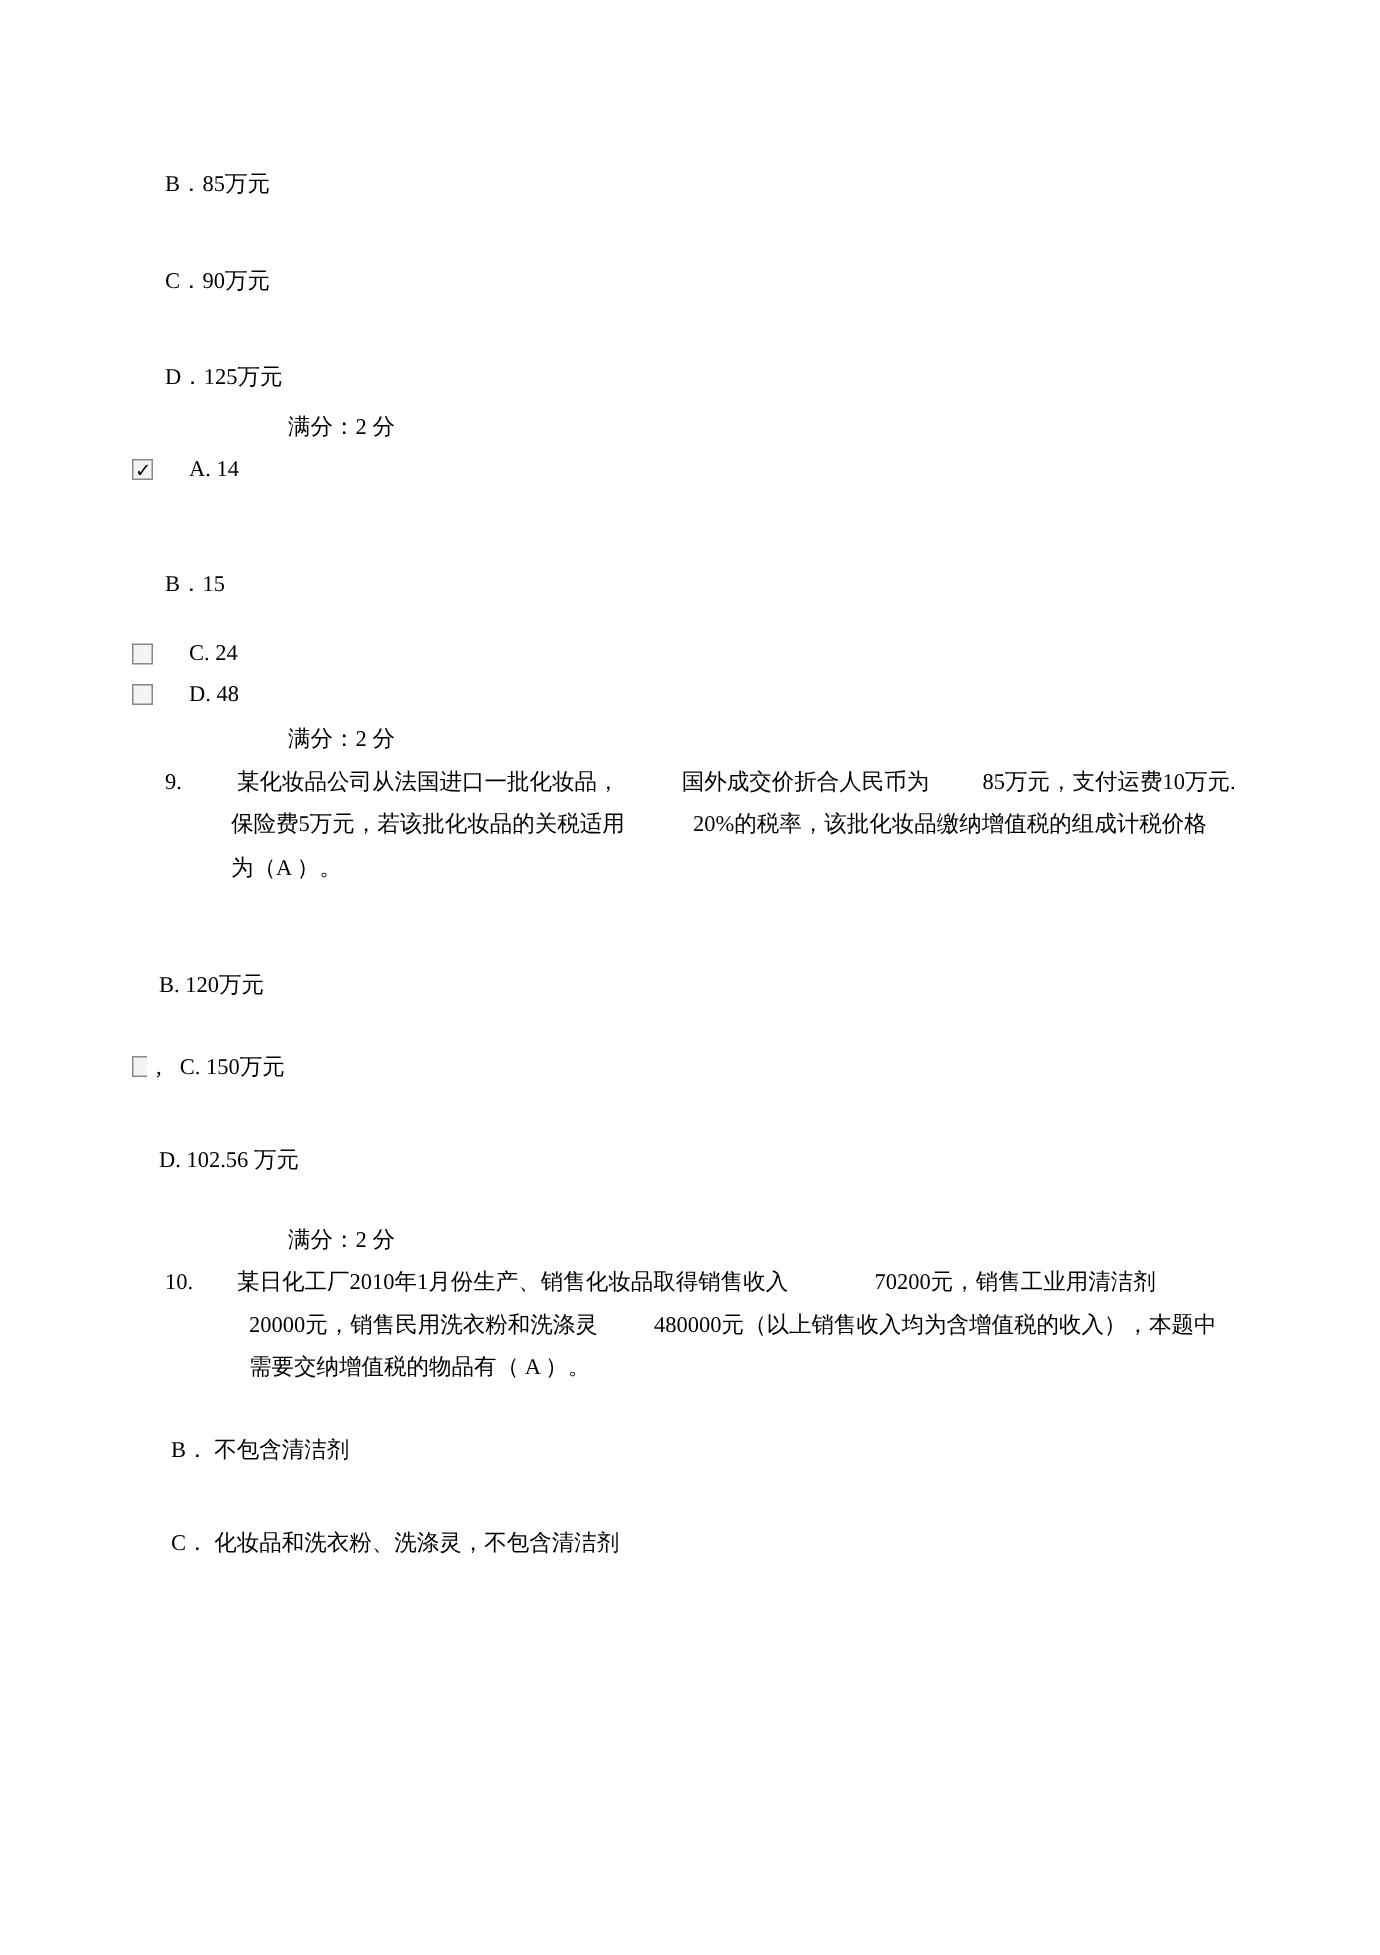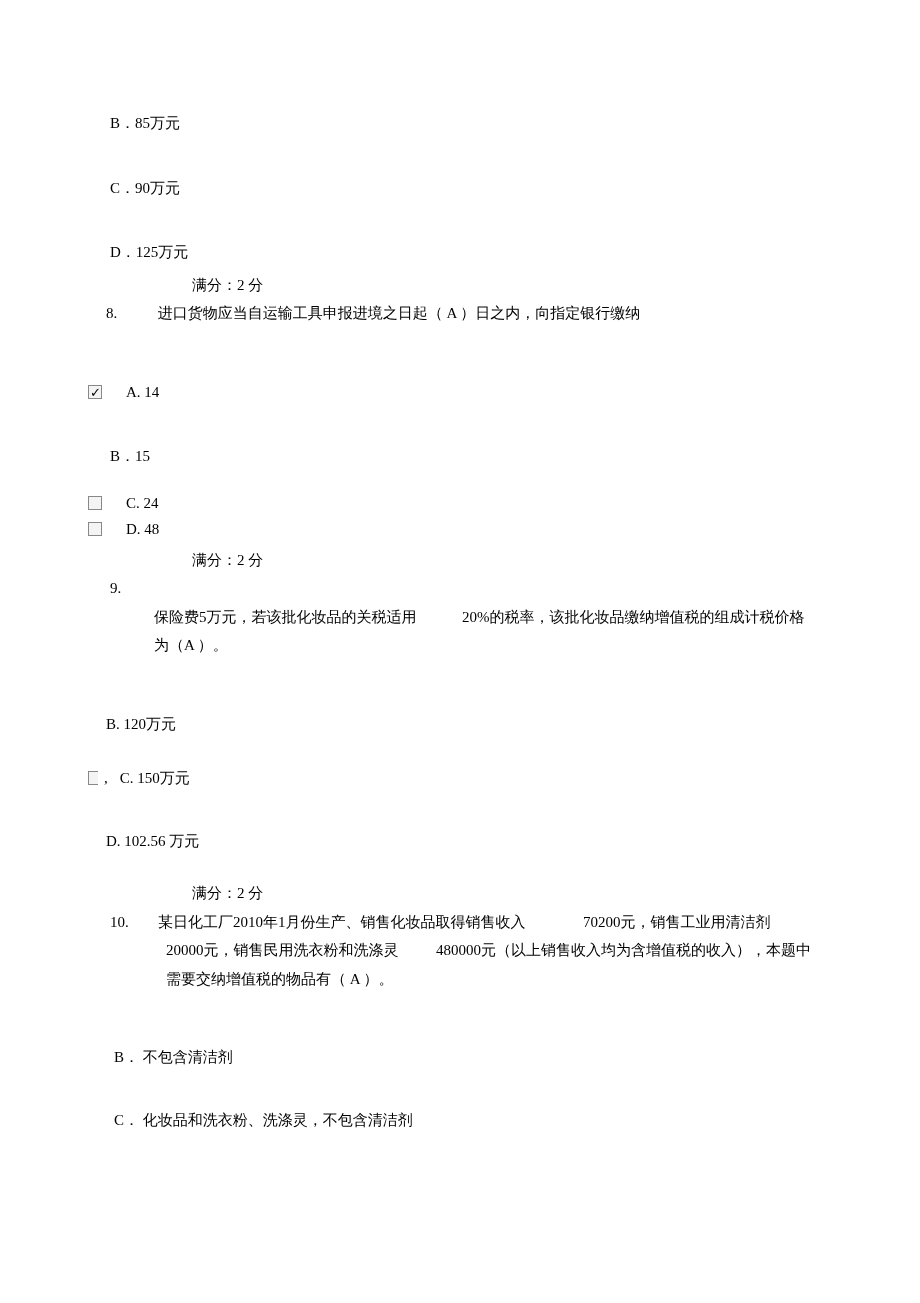--- a/index.html
+++ b/index.html
@@ -30,21 +30,21 @@
       padding-left: 18px;
       margin-bottom: 56px;
     }
     .qnum {
       display: inline-block;
       min-width: 48px;
     }
     .cb-row {
       display: flex;
       align-items: center;
-      margin-bottom: 0;
+      margin-bottom: 12px;
     }
     .checkbox {
       display: inline-block;
       width: 14px;
       height: 14px;
       border: 1px solid #888;
       background: #f4f4f4;
       margin-right: 24px;
       position: relative;
     }
@@ -60,21 +60,21 @@
     .q9-block {
       padding-left: 22px;
       margin-bottom: 56px;
     }
     .q9-line1 { margin-bottom: 6px; display: flex; }
     .q9-line2, .q9-line3 { padding-left: 44px; margin-bottom: 6px; }
     .opt-block { padding-left: 18px; }
     .opt-a { margin-bottom: 40px; }
     .opt-b { margin-bottom: 32px; }
     .opt-d { margin-bottom: 30px; }
-    .q10-block { padding-left: 22px; margin-bottom: 56px; }
+    .q10-block { padding-left: 22px; margin-bottom: 32px; }
     .q10-wrap { padding-left: 56px; margin-bottom: 6px; }
     .q10-opt { padding-left: 26px; margin-bottom: 40px; }
     .c-row {
       display: flex;
       align-items: baseline;
       margin-bottom: 40px;
     }
     .halfbox {
       display: inline-block;
       width: 10px;
@@ -93,24 +93,20 @@
 <body>
 
 <div class="content">
 
   <div class="option-line">B．85万元</div>
   <div class="option-line">C．90万元</div>
   <div class="option-line" style="margin-bottom: 10px;">D．125万元</div>
 
   <div class="score-line">满分：2 分</div>
 
-  <div class="question-line">
-    <span class="qnum">8.</span>
-    <span>进口货物应当自运输工具申报进境之日起（ A ）日之内，向指定银行缴纳</span>
-  </div>
 
   <div class="cb-row">
     <span class="checkbox checked"></span>
     <span>A. 14</span>
   </div>
 
   <div class="cb-spacer"></div>
 
   <div class="option-line" style="margin-bottom: 24px;">B．15</div>
 
@@ -122,20 +118,27 @@
   <div class="cb-row" style="margin-bottom: 8px;">
     <span class="checkbox"></span>
     <span>D. 48</span>
   </div>
 
   <div class="score-line">满分：2 分</div>
 
   <div class="q9-block">
     <div class="q9-line1">
       <span class="qnum">9.</span>
+      <span>
+        <span class="seg">某化妆品公司从法国进口一批化妆品，</span>
+        <span class="seg gap1"></span>
+        <span class="seg">国外成交价折合人民币为</span>
+        <span class="seg gap2"></span>
+        <span class="seg">85万元，支付运费10万元.</span>
+      </span>
     </div>
     <div class="q9-line2">
       <span class="seg">保险费5万元，若该批化妆品的关税适用</span>
       <span class="seg" style="width:38px;"></span>
       <span class="seg">20%的税率，该批化妆品缴纳增值税的组成计税价格</span>
     </div>
     <div class="q9-line3">为（A ）。</div>
   </div>
 
   <div class="opt-block opt-b">B. 120万元</div>

